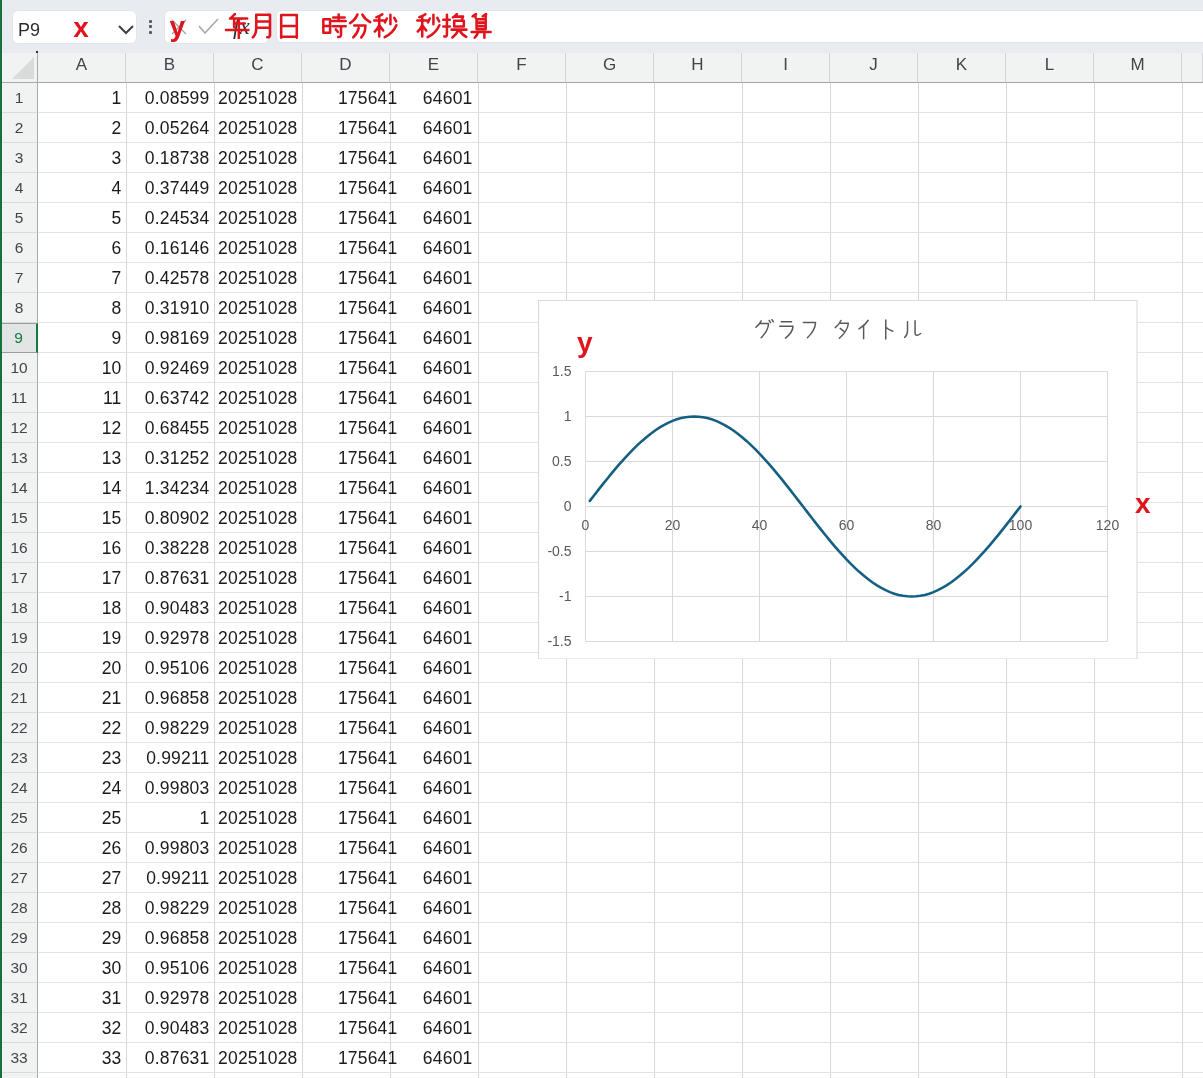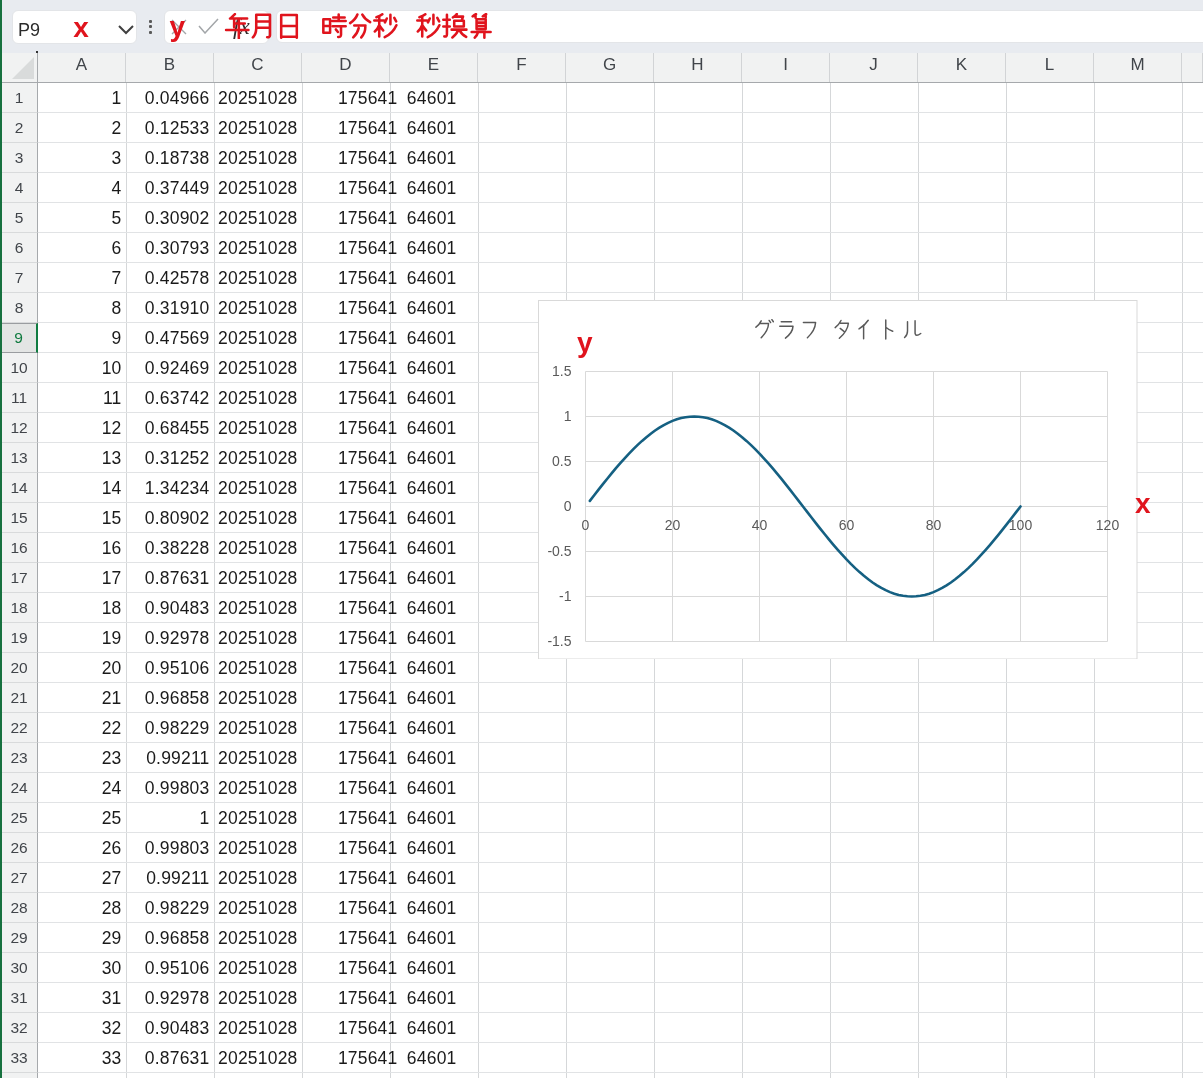--- a/index.html
+++ b/index.html
@@ -27,21 +27,21 @@
 .hc {position:absolute;top:0;height:29px;line-height:23px;text-align:center;font-size:17px;color:#41454a;border-right:1px solid #d2d4d6}
 #corner {position:absolute;left:1.5px;top:0;width:36px;height:29px;background:#f1f2f2;border-right:1px solid #a6a9ac}
 #corner svg {position:absolute;right:3px;bottom:3px}
 .rh {position:absolute;left:1.5px;width:36px;height:30px;line-height:30.5px;background:#f1f2f2;text-align:center;font-size:15.5px;color:#41454a;border-right:1px solid #a6a9ac;border-bottom:1px solid #d8dadb}
 .rh.sel {background:#e3e5e4;color:#0e7a3e;border-right:2.5px solid #107c41;border-top:1px solid #9a9da0;border-bottom:1px solid #9a9da0;line-height:28px}
 #vlines,#hlines {position:absolute;left:0;top:0;width:1203px;height:1025.5px;pointer-events:none}
 .vl {position:absolute;top:30px;width:1px;background:#d5d7d9}
 .hl {position:absolute;left:38px;width:1165px;height:1px;background:#e1e3e5}
 .dr {position:absolute;left:38px;height:30px;line-height:31.5px;font-size:17.5px;color:#1a1a1a;letter-spacing:0.2px}
 .dr span {position:absolute;top:0;height:30px;text-align:right;padding-right:3.5px}
-.c0 {left:0;width:87px} .c1 {left:88px;width:87px} .c2 {left:176px;width:87px} .c3 {left:264px;width:99px} .c4 {left:352px;width:70px}
+.c0 {left:0;width:87px} .c1 {left:88px;width:87px} .c2 {left:176px;width:87px} .c3 {left:264px;width:99px} .c4 {left:368px;width:70px}
 #greenedge {position:absolute;left:0;top:0;width:1.5px;height:1078px;background:#17713f;z-index:50}
 .chart {position:absolute;z-index:10}
 #ctitle {position:absolute;left:752.5px;top:318.5px;display:flex;align-items:center;gap:2px;color:#595959;z-index:11}
 #ctitle .cj {stroke-width:7}
 #redy2 {position:absolute;left:577px;top:326.5px;font-size:28px;font-weight:bold;color:#e0141d;z-index:12}
 #redx2 {position:absolute;left:1135px;top:487.5px;font-size:28px;font-weight:bold;color:#e0141d;z-index:12}
 #dot {position:absolute;left:36px;top:51px;width:2px;height:2px;background:#333;z-index:20}
 </style></head>
 <body>
 <svg width="0" height="0" style="position:absolute">
@@ -110,77 +110,77 @@
         <div class="hl" style="top:839.5px"></div>
         <div class="hl" style="top:869.5px"></div>
         <div class="hl" style="top:899.5px"></div>
         <div class="hl" style="top:929.5px"></div>
         <div class="hl" style="top:959.5px"></div>
         <div class="hl" style="top:989.5px"></div>
         <div class="hl" style="top:1019.5px"></div>
       </div>
   <div class="dr" style="top:30px">
         <span class="c0">1</span>
-        <span class="c1">0.04966</span>
+        <span class="c1">0.08599</span>
         <span class="c2">20251028</span>
         <span class="c3">175641</span>
         <span class="c4">64601</span>
       </div>
       <div class="dr" style="top:60px">
         <span class="c0">2</span>
-        <span class="c1">0.12533</span>
+        <span class="c1">0.05264</span>
         <span class="c2">20251028</span>
         <span class="c3">175641</span>
         <span class="c4">64601</span>
       </div>
       <div class="dr" style="top:90px">
         <span class="c0">3</span>
         <span class="c1">0.18738</span>
         <span class="c2">20251028</span>
         <span class="c3">175641</span>
         <span class="c4">64601</span>
       </div>
       <div class="dr" style="top:120px">
         <span class="c0">4</span>
         <span class="c1">0.37449</span>
         <span class="c2">20251028</span>
         <span class="c3">175641</span>
         <span class="c4">64601</span>
       </div>
       <div class="dr" style="top:150px">
         <span class="c0">5</span>
-        <span class="c1">0.30902</span>
+        <span class="c1">0.24534</span>
         <span class="c2">20251028</span>
         <span class="c3">175641</span>
         <span class="c4">64601</span>
       </div>
       <div class="dr" style="top:180px">
         <span class="c0">6</span>
-        <span class="c1">0.30793</span>
+        <span class="c1">0.16146</span>
         <span class="c2">20251028</span>
         <span class="c3">175641</span>
         <span class="c4">64601</span>
       </div>
       <div class="dr" style="top:210px">
         <span class="c0">7</span>
         <span class="c1">0.42578</span>
         <span class="c2">20251028</span>
         <span class="c3">175641</span>
         <span class="c4">64601</span>
       </div>
       <div class="dr" style="top:240px">
         <span class="c0">8</span>
         <span class="c1">0.31910</span>
         <span class="c2">20251028</span>
         <span class="c3">175641</span>
         <span class="c4">64601</span>
       </div>
       <div class="dr" style="top:270px">
         <span class="c0">9</span>
-        <span class="c1">0.47569</span>
+        <span class="c1">0.98169</span>
         <span class="c2">20251028</span>
         <span class="c3">175641</span>
         <span class="c4">64601</span>
       </div>
       <div class="dr" style="top:300px">
         <span class="c0">10</span>
         <span class="c1">0.92469</span>
         <span class="c2">20251028</span>
         <span class="c3">175641</span>
         <span class="c4">64601</span>

